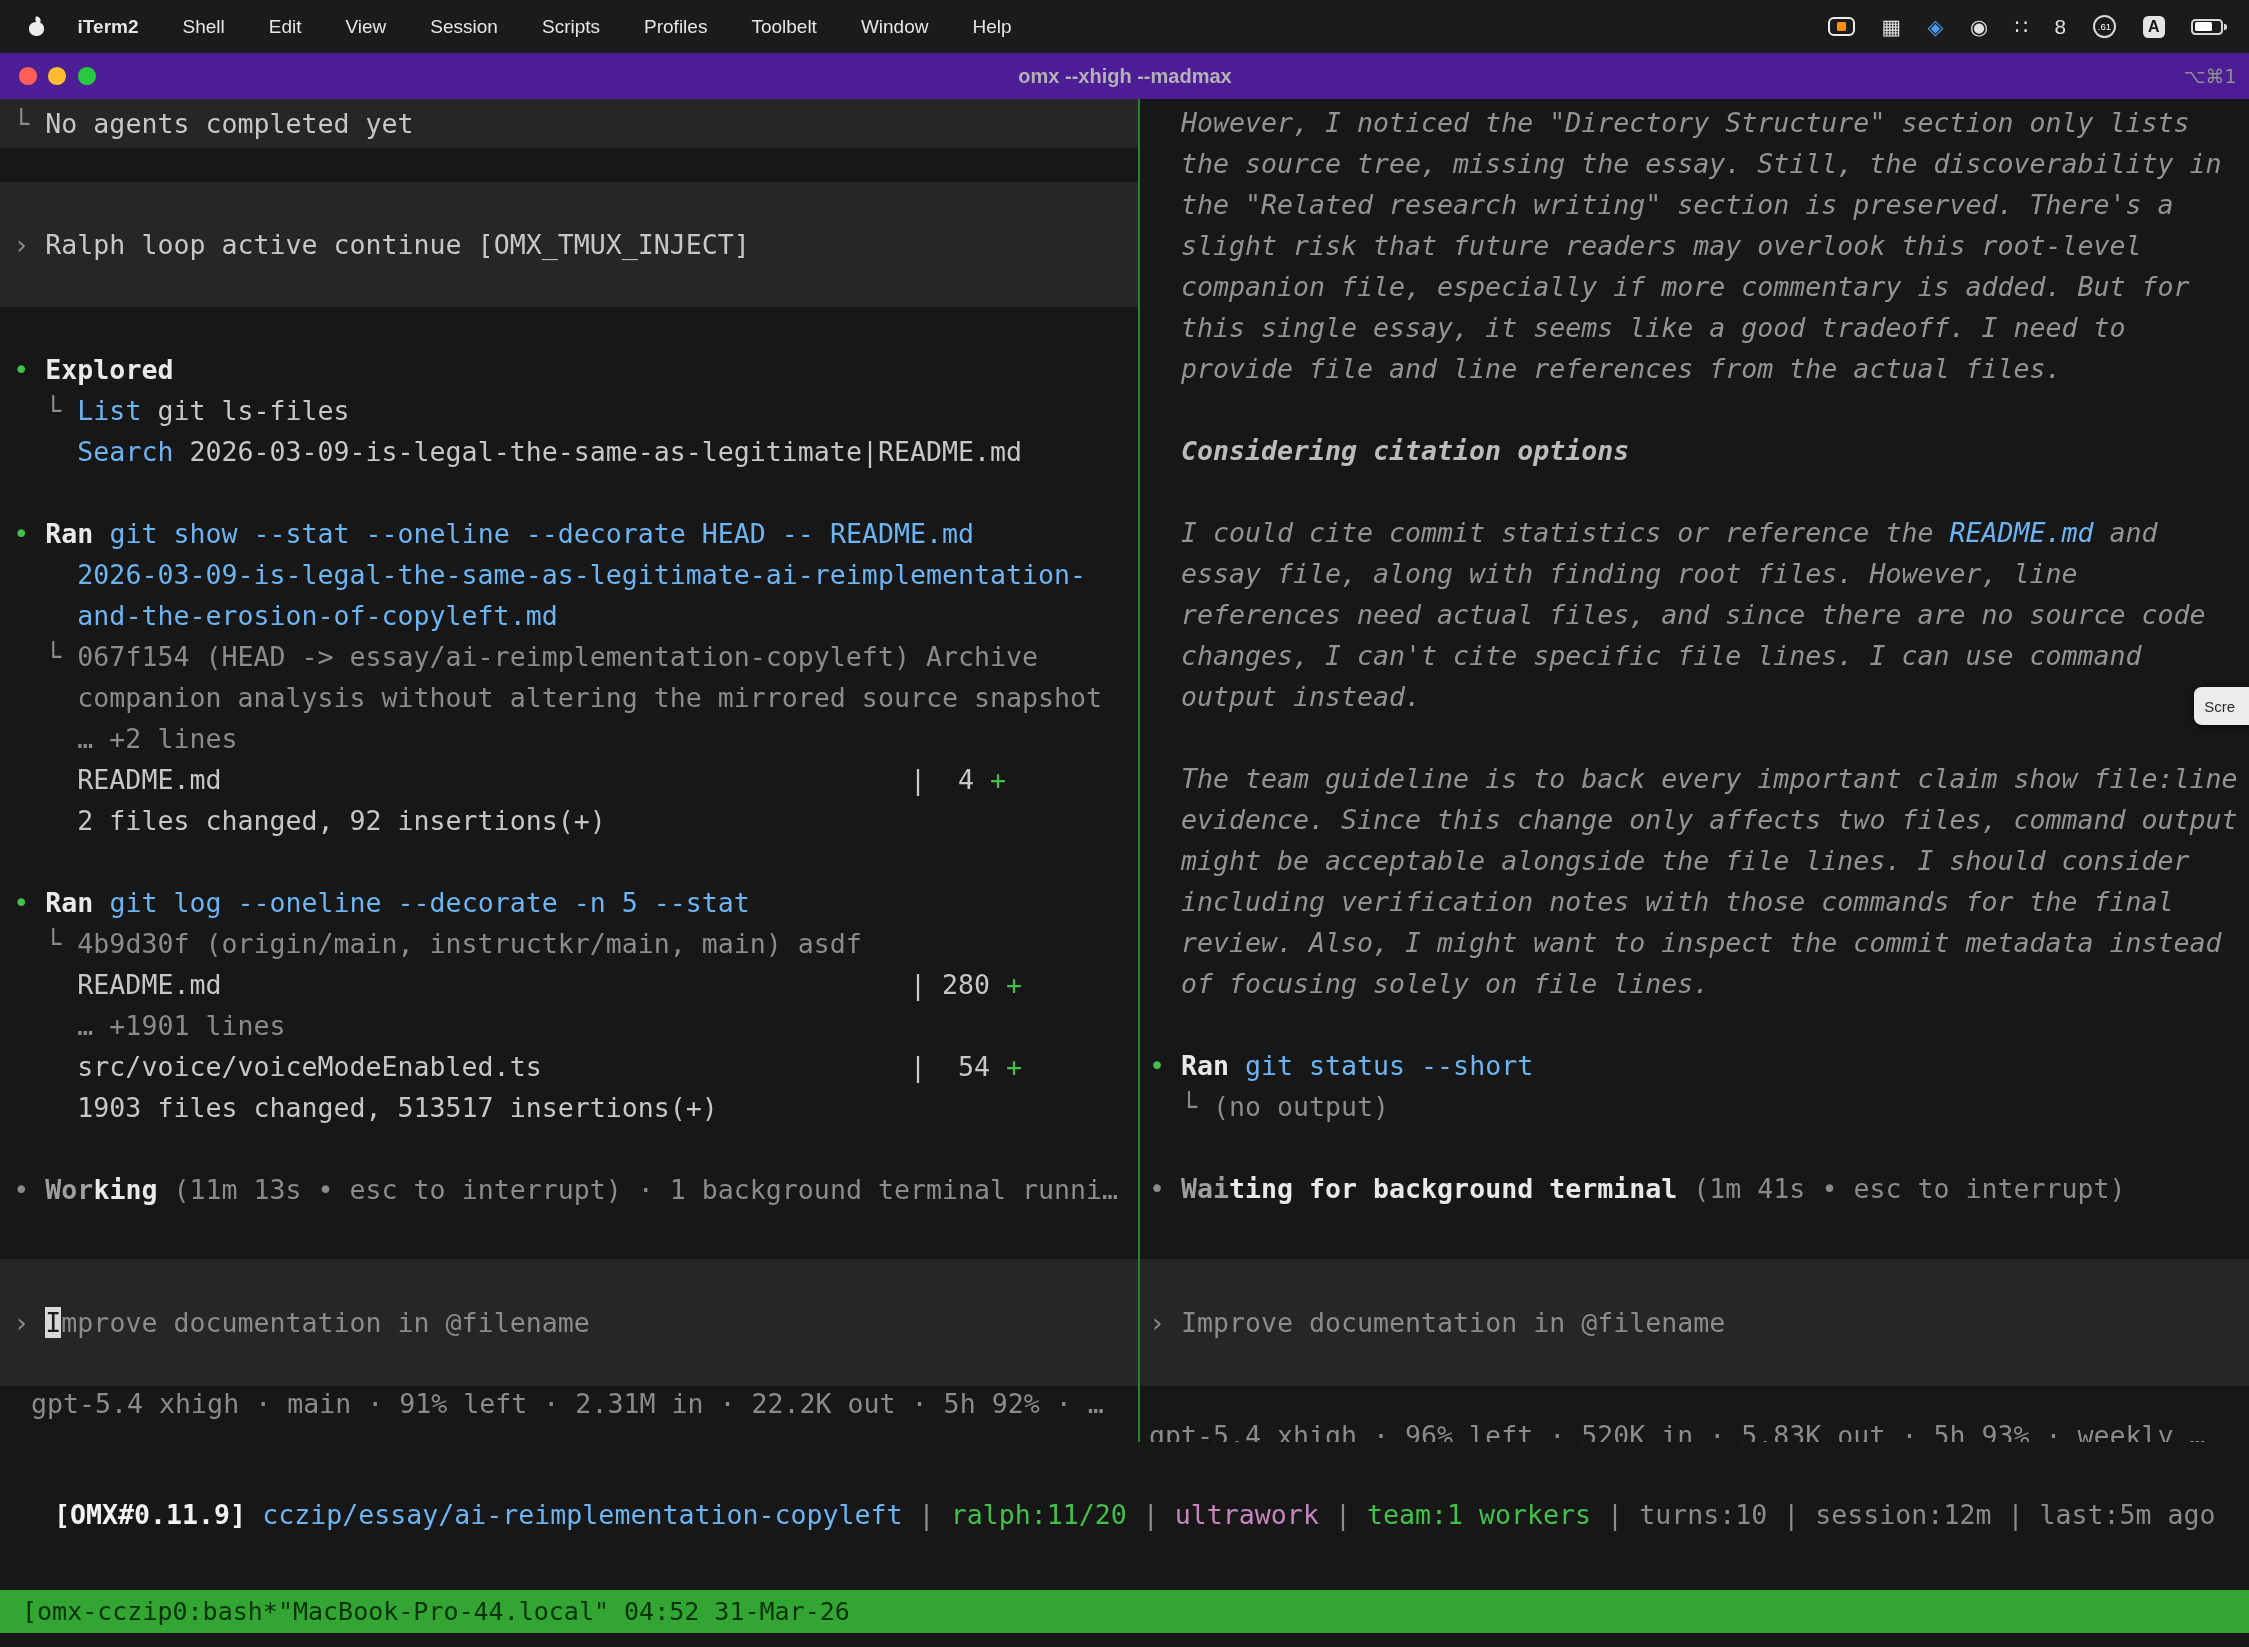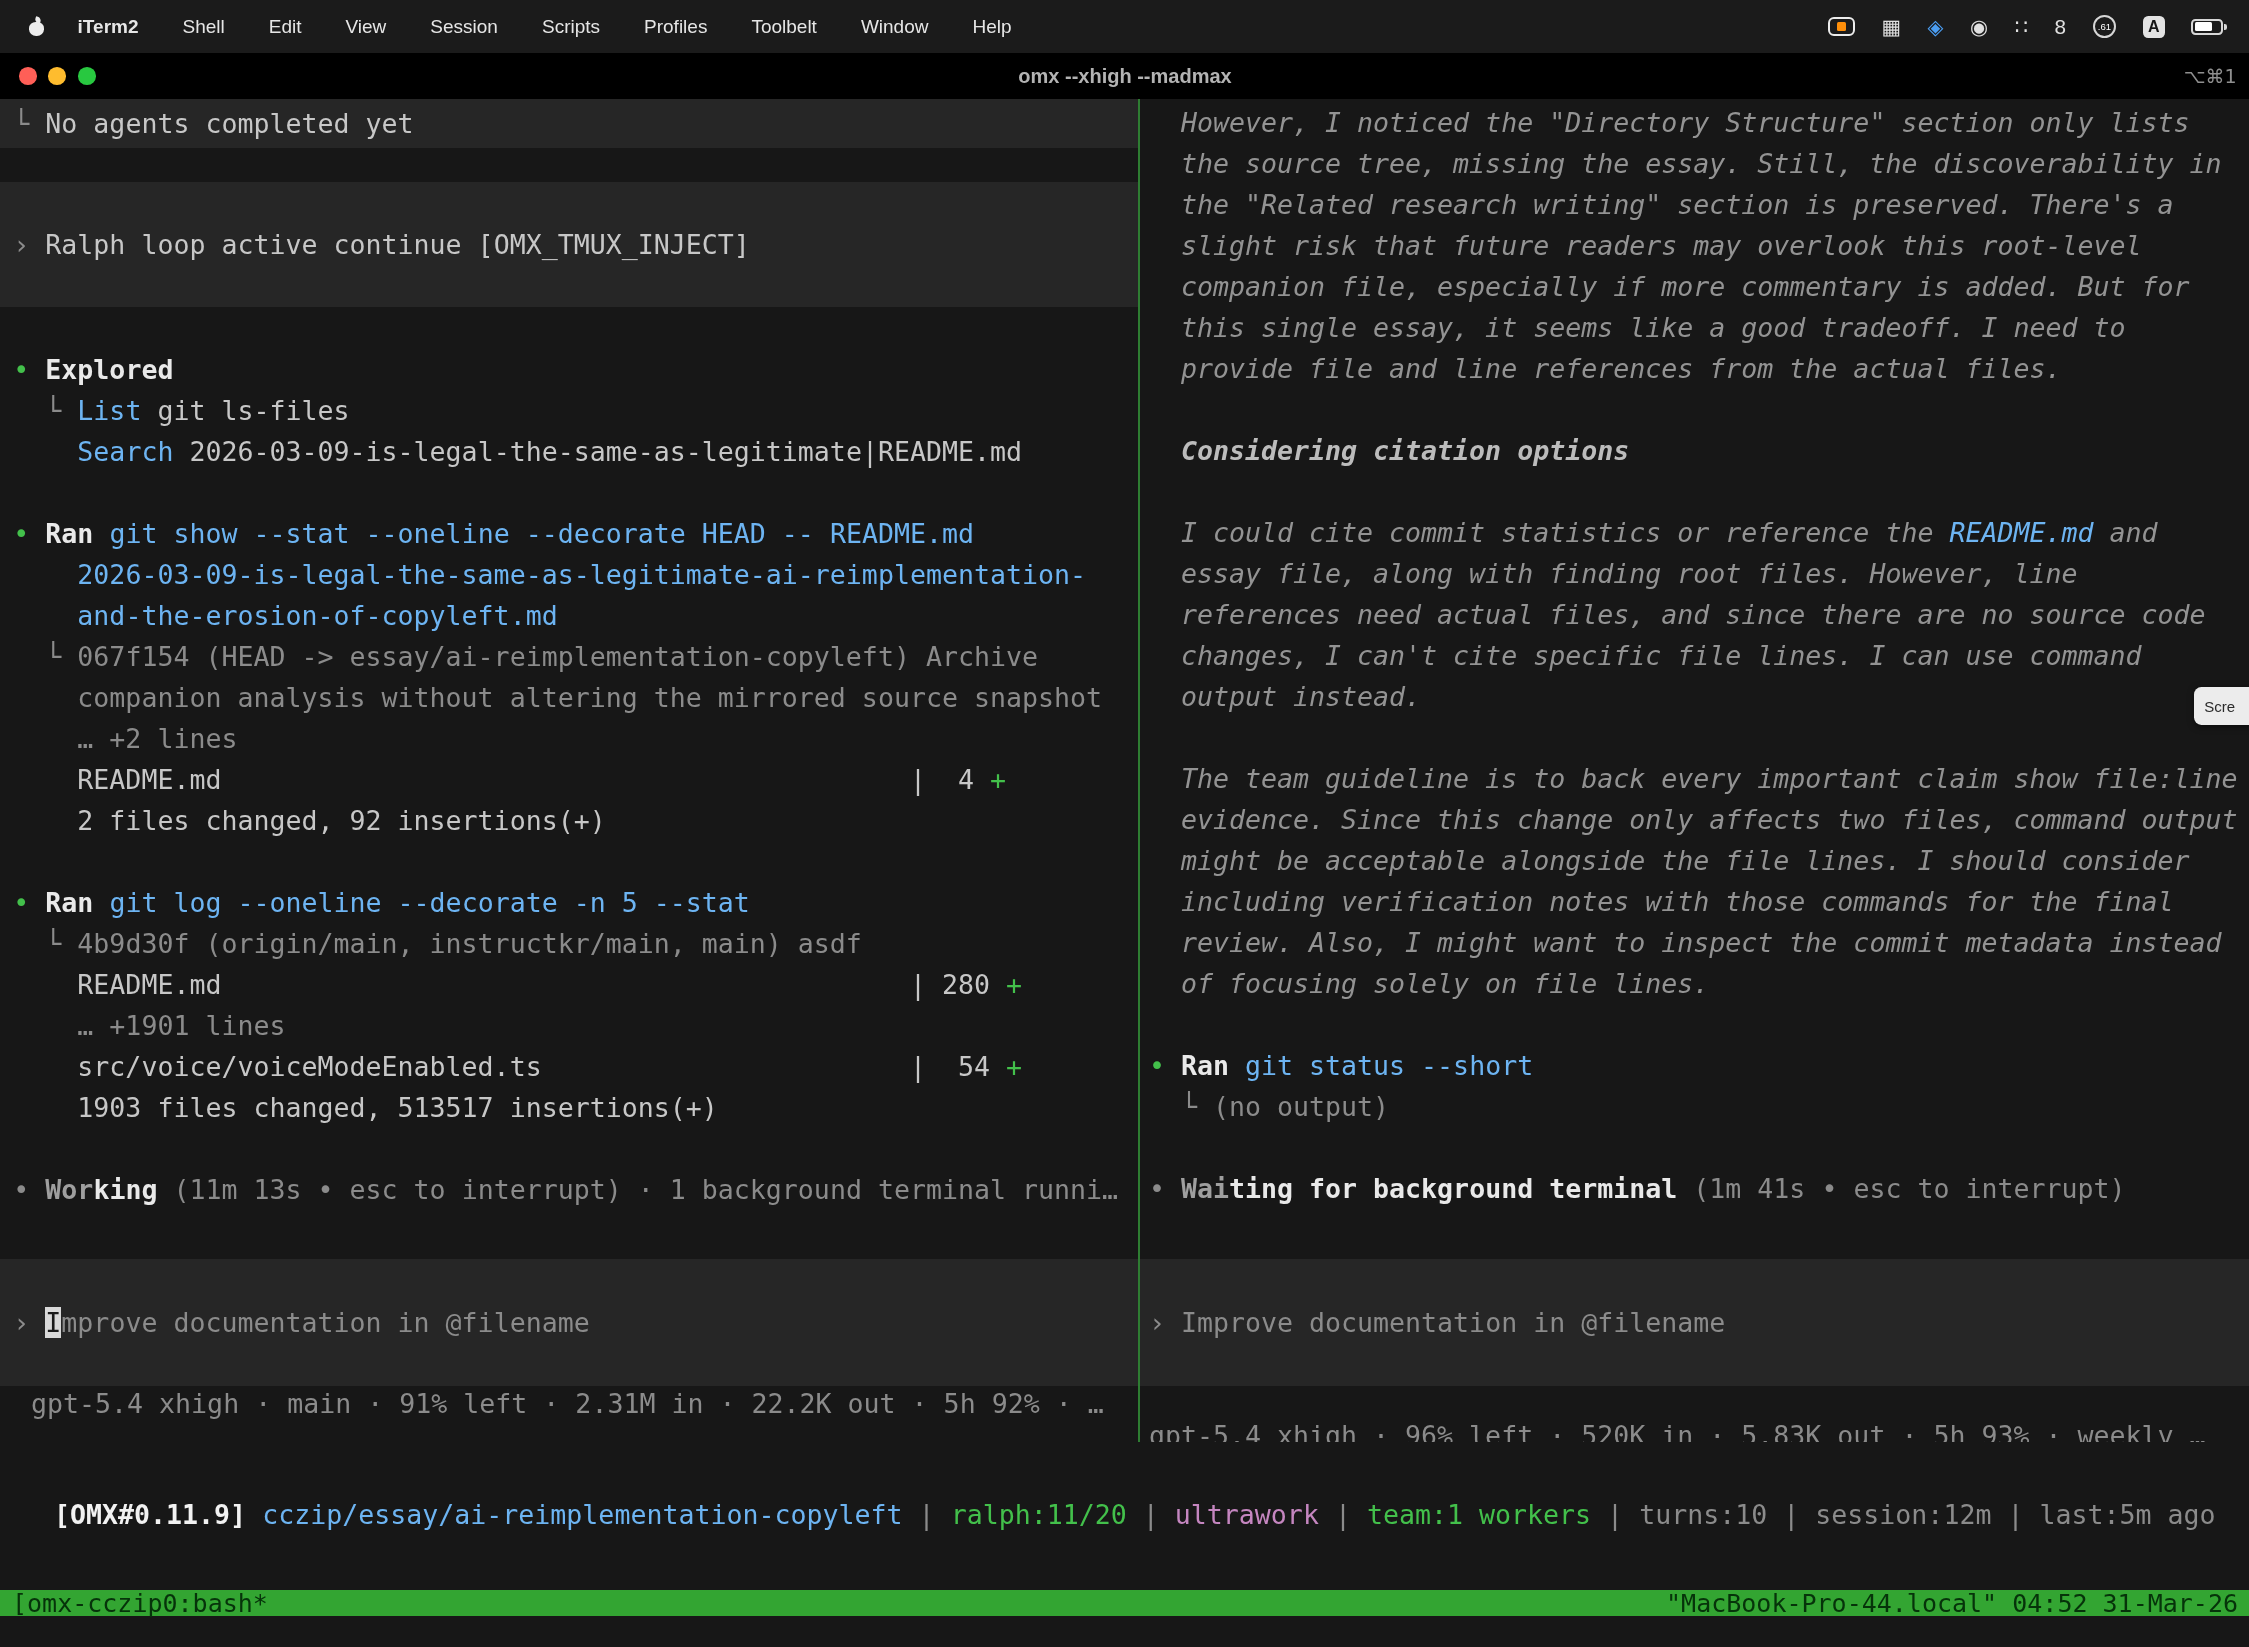--- a/index.html
+++ b/index.html
@@ -26,21 +26,21 @@
   .ic-badge { width:23.6px; height:23.6px; border:2.2px solid #d6d6d6; border-radius:50%;
     font-size:9.6px; display:flex; align-items:center; justify-content:center; color:#ffffff; }
   .ic-boxed { width:22px; height:22px; background:#e3e3e3; color:#151515; border-radius:5.2px;
     font-size:16px; font-weight:bold; display:flex; align-items:center; justify-content:center; }
   .ic-batt { width:32px; height:16px; border:2.2px solid #d8d8d8; border-radius:4.4px; position:relative; }
   .ic-batt::before { content:""; position:absolute; left:1.5px; top:1.5px; bottom:1.5px; width:62%; background:#ffffff; border-radius:1.5px; }
   .ic-batt::after { content:""; position:absolute; right:-5.9px; top:3.7px; width:3.7px; height:5.9px; background:#d8d8d8; border-radius:0 2.2px 2.2px 0; }
 
   
   .titlebar { position:absolute; top:53px; left:0; width:2250px; height:54px;
-    background:#000000; border-bottom:0.7px solid #000; }
+    background:#4c1d95; border-bottom:0.7px solid #000; }
   .traffic { position:absolute; left:19px; top:14px; display:flex; gap:11.8px; }
   .traffic span { width:17.7px; height:17.7px; border-radius:50%; display:block; }
   .tl-red { background:#ff5f57; } .tl-yellow { background:#febc2e; } .tl-green { background:#28c840; }
   .win-title { position:absolute; left:0; right:0; top:0; height:46px; display:flex;
     align-items:center; justify-content:center; font-family:"Liberation Sans", sans-serif;
     font-size:20px; font-weight:bold; color:#b3b3b3; }
   .win-shortcut { position:absolute; right:13.3px; top:0; height:46px; display:flex; align-items:center;
     font-family:"DejaVu Sans", sans-serif; font-size:19px; color:#8f8f8f; }
 
   
@@ -71,23 +71,23 @@
   .seg-bold { color:#e9e9e9; font-weight:bold; }
   .seg-shimmer { color:#9f9f9f; font-weight:bold; }
   .seg-dimi { color:#939393; font-style:italic; }
   .seg-bluei { color:#6db4f2; font-style:italic; }
   .seg-boldi { color:#bcbcbc; font-weight:bold; font-style:italic; }
   .seg-cursor { background:#d9d9d9; color:#1a1a1a; }
   .seg-magenta { color:#c586c0; }
   .seg-white { color:#f2f2f2; font-weight:bold; }
 
   
-  .tmuxbar { position:absolute; top:1590px; left:0; width:2250px; height:26px; background:#33a532;
-    color:#06330a; font-size:25px; display:flex; align-items:center; justify-content:space-between;
-    padding:0 12px; white-space:pre; }
+  .tmuxbar { position:absolute; top:1590px; left:0; width:2250px; height:43px; background:#33a532;
+    color:#06330a; font-size:25px; display:flex; align-items:center; justify-content:flex-start;
+    padding:0 22px; white-space:pre; }
 
   
   .overlay-stub { position:absolute; top:687px; left:2194px; width:56px; height:38px;
     background:#ececec; color:#2b2b2b; border-radius:7.4px 0 0 7.4px;
     font-family:"Liberation Sans", sans-serif; font-size:15px;
     display:flex; align-items:center; padding-left:10.3px; overflow:hidden;
     box-shadow:0 1.5px 5.9px rgba(0,0,0,.5); }
 </style>
 </head>
 <body>

